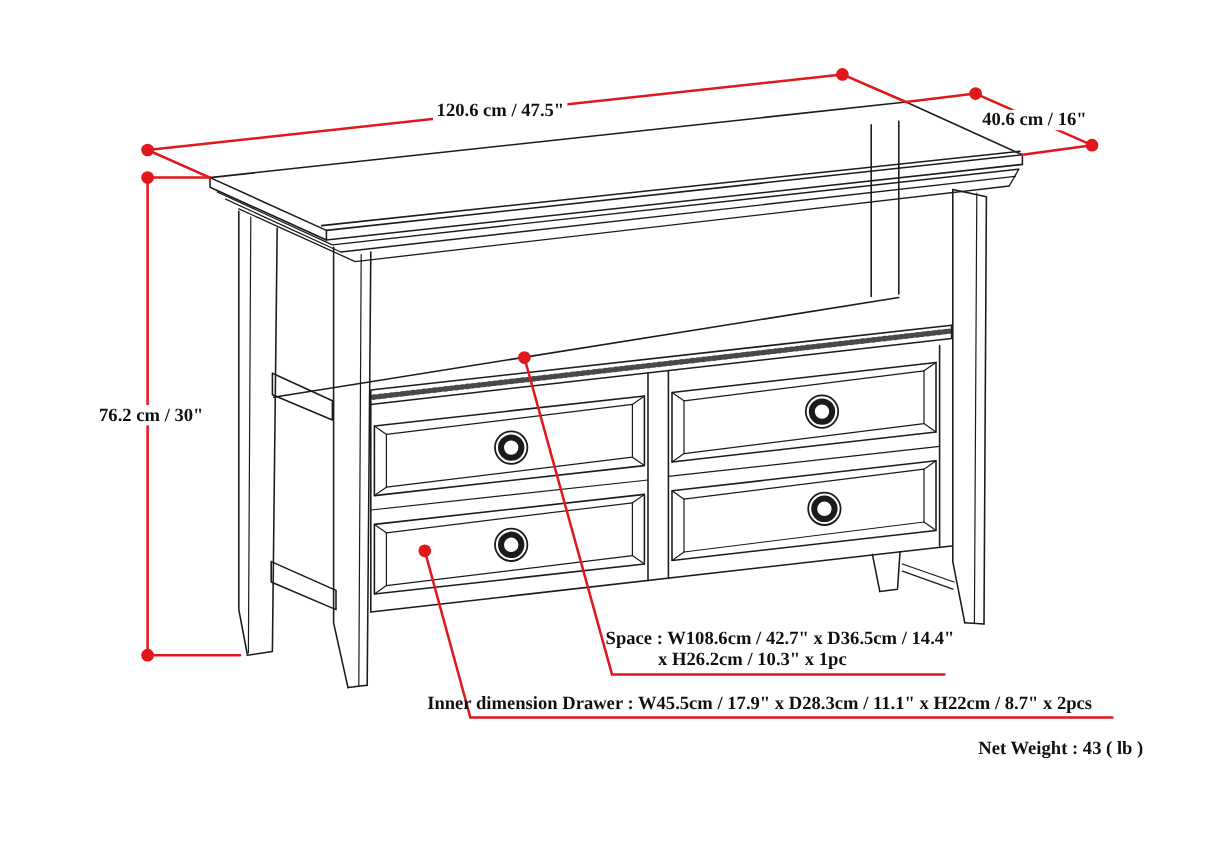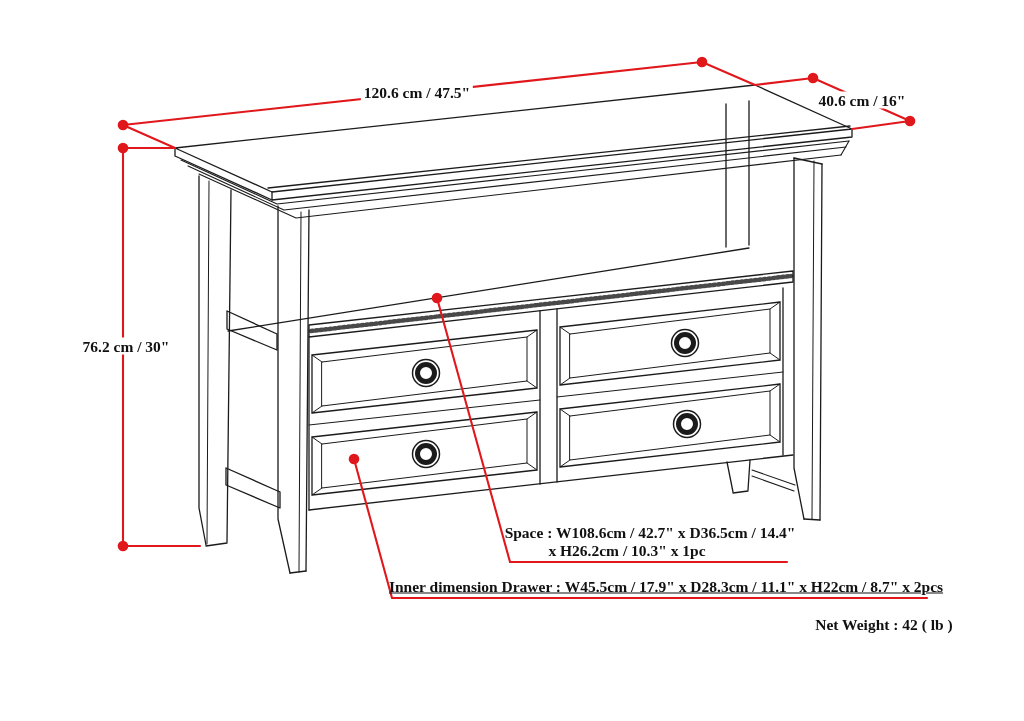--- a/index.html
+++ b/index.html
@@ -8,21 +8,21 @@
   #artwork{position:absolute;left:0;top:0;}
   .lbl{position:absolute;transform:translate(-50%,-50%);white-space:nowrap;
        font:700 15.5px "Liberation Serif", serif;color:#111;background:#fff;
        padding:0 3px;line-height:17px;text-align:center;}
   
   #lbl-dim-width  {left:417px;top:92px;}
   #lbl-dim-depth  {left:862px;top:100px;}
   #lbl-dim-height {left:126px;top:346px;}
   #lbl-space-1    {left:650px;top:532px;background:transparent;}
   #lbl-space-2    {left:627px;top:550px;background:transparent;}
-  #lbl-inner      {left:666px;top:586px;background:transparent;text-decoration:underline;}
+  #lbl-inner      {left:633px;top:586px;background:transparent;}
   #lbl-net        {left:884px;top:624px;background:transparent;}
 </style>
 </head>
 <body>
 
 <div id="stage">
 
   <svg id="artwork" width="1024" height="721" viewBox="0 0 1024 721">
 
     <g fill="none" stroke="#1b1b1b" stroke-width="1.3" stroke-linejoin="round" stroke-linecap="round">
@@ -183,14 +183,14 @@
   <div id="lbl-dim-depth" class="lbl">40.6 cm / 16"</div>
 
   <div id="lbl-dim-height" class="lbl">76.2 cm / 30"</div>
 
   <div id="lbl-space-1" class="lbl">Space : W108.6cm / 42.7" x D36.5cm / 14.4"</div>
 
   <div id="lbl-space-2" class="lbl">x H26.2cm / 10.3" x 1pc</div>
 
   <div id="lbl-inner" class="lbl">Inner dimension Drawer : W45.5cm / 17.9" x D28.3cm / 11.1" x H22cm / 8.7" x 2pcs</div>
 
-  <div id="lbl-net" class="lbl">Net Weight :  42 ( lb )</div>
+  <div id="lbl-net" class="lbl">Net Weight :  43 ( lb )</div>
 </div>
 
 </body></html>

